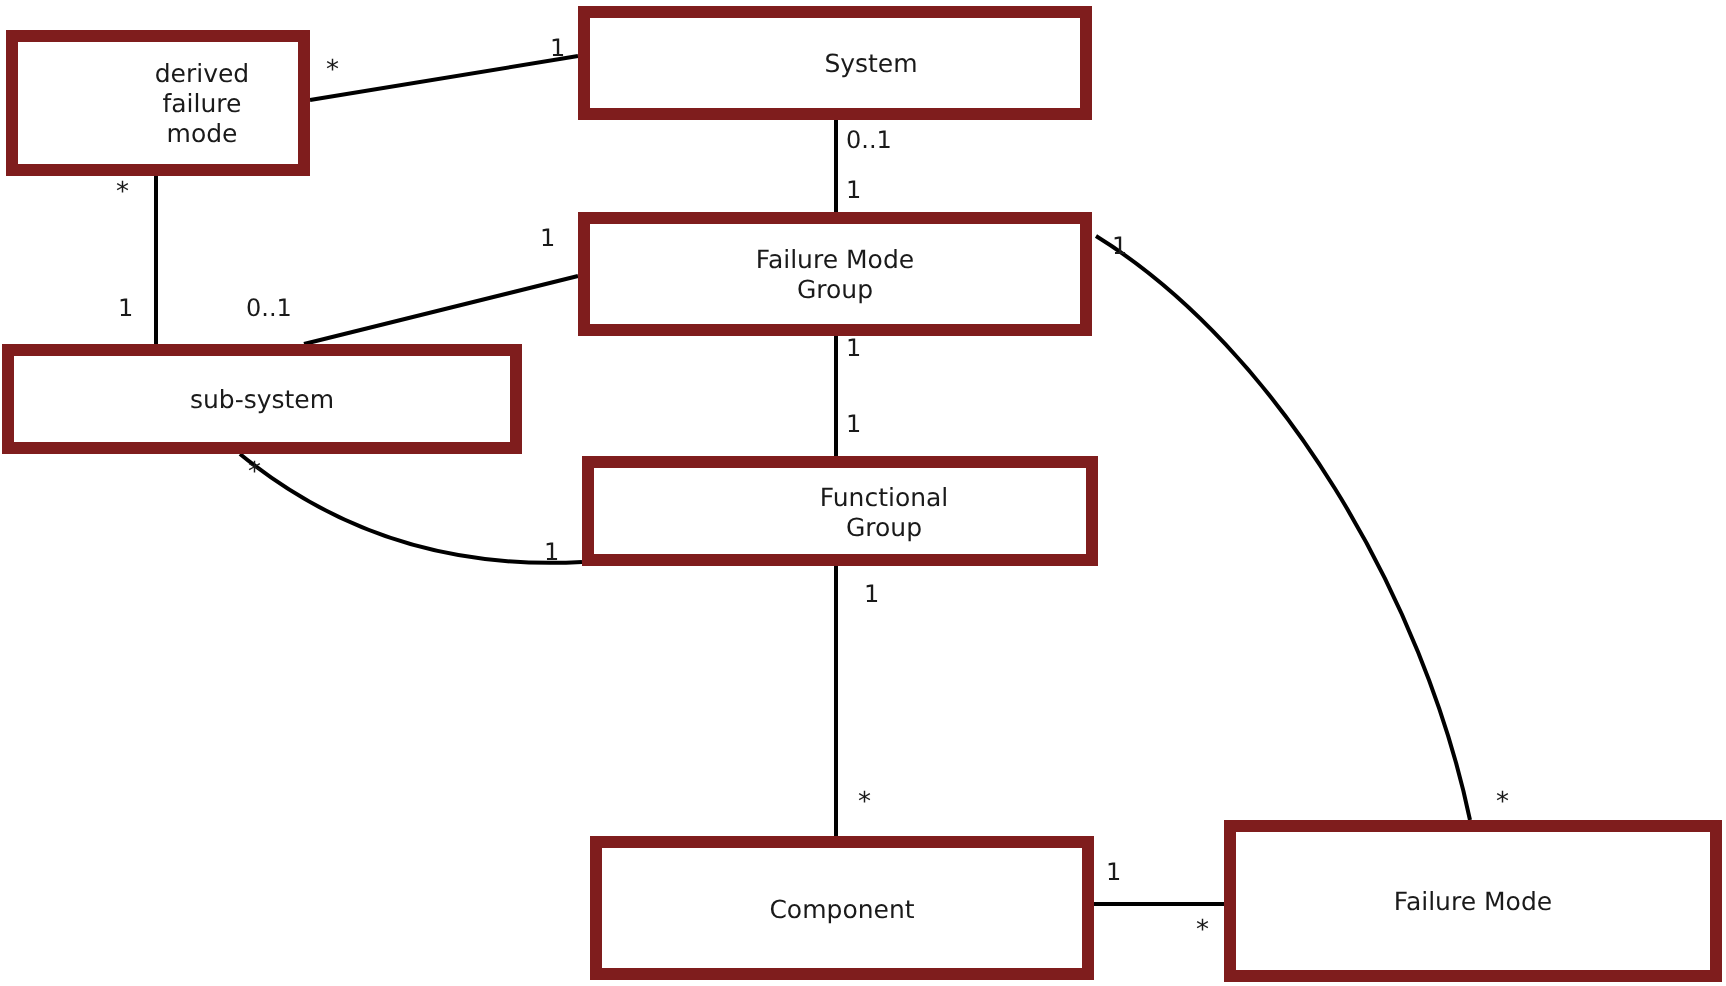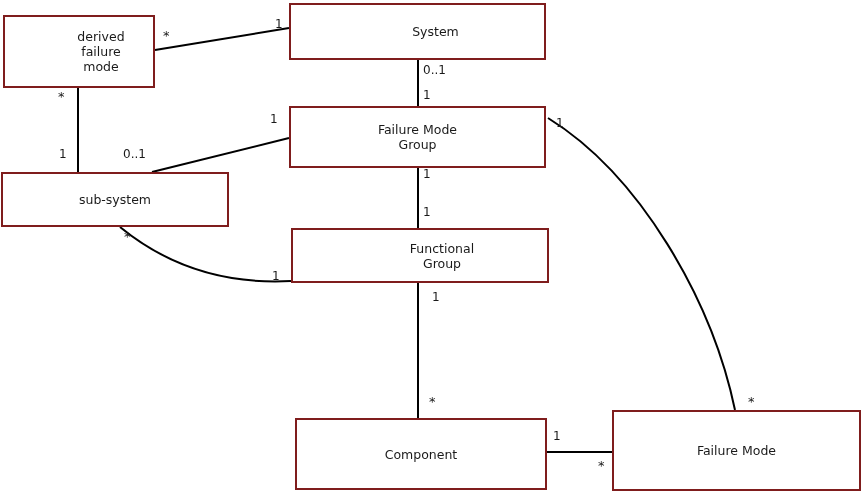--- a/index.html
+++ b/index.html
@@ -12,21 +12,21 @@
     position: relative;
     width: 863px;
     height: 493px;
     background: #ffffff;
     overflow: hidden;
     font-family: "DejaVu Sans", "Liberation Sans", sans-serif;
   }
   .uml-box {
     position: absolute;
     box-sizing: border-box;
-    border: 2px solid #7f1d1d;
+    border: 6px solid #7f1d1d;
     background: #ffffff;
     display: flex;
     align-items: center;
     justify-content: center;
     z-index: 3;
   }
   .uml-box .box-label {
     font-size: 12.5px;
     line-height: 15px;
     color: #1a1a1a;
@@ -85,21 +85,21 @@
 failure
 mode</span>
       </div>
       <div class="uml-box" style="left: 289px; top: 3px; width: 257px; height: 57px;">
         <span class="box-label label-shift-right" style="left: 18px;">System</span>
       </div>
       <div class="uml-box" style="left: 289px; top: 106px; width: 257px; height: 62px;">
         <span class="box-label label-shift-right" style="left: 0px;">Failure Mode
 Group</span>
       </div>
-      <div class="uml-box" style="left: 1px; top: 172px; width: 228px; height: 55px;">
+      <div class="uml-box" style="left: 1px; top: 172px; width: 260px; height: 55px;">
         <span class="box-label label-shift-right" style="left: 0px;">sub-system</span>
       </div>
       <div class="uml-box" style="left: 291px; top: 228px; width: 258px; height: 55px; padding-left: 44px;">
         <span class="box-label label-shift-right" style="left: 0px;">Functional
 Group</span>
       </div>
       <div class="uml-box" style="left: 295px; top: 418px; width: 252px; height: 72px; align-items: center;">
         <span class="box-label label-shift-right" style="left: 0px;">Component</span>
       </div>
       <div class="uml-box" style="left: 612px; top: 410px; width: 249px; height: 81px;">

